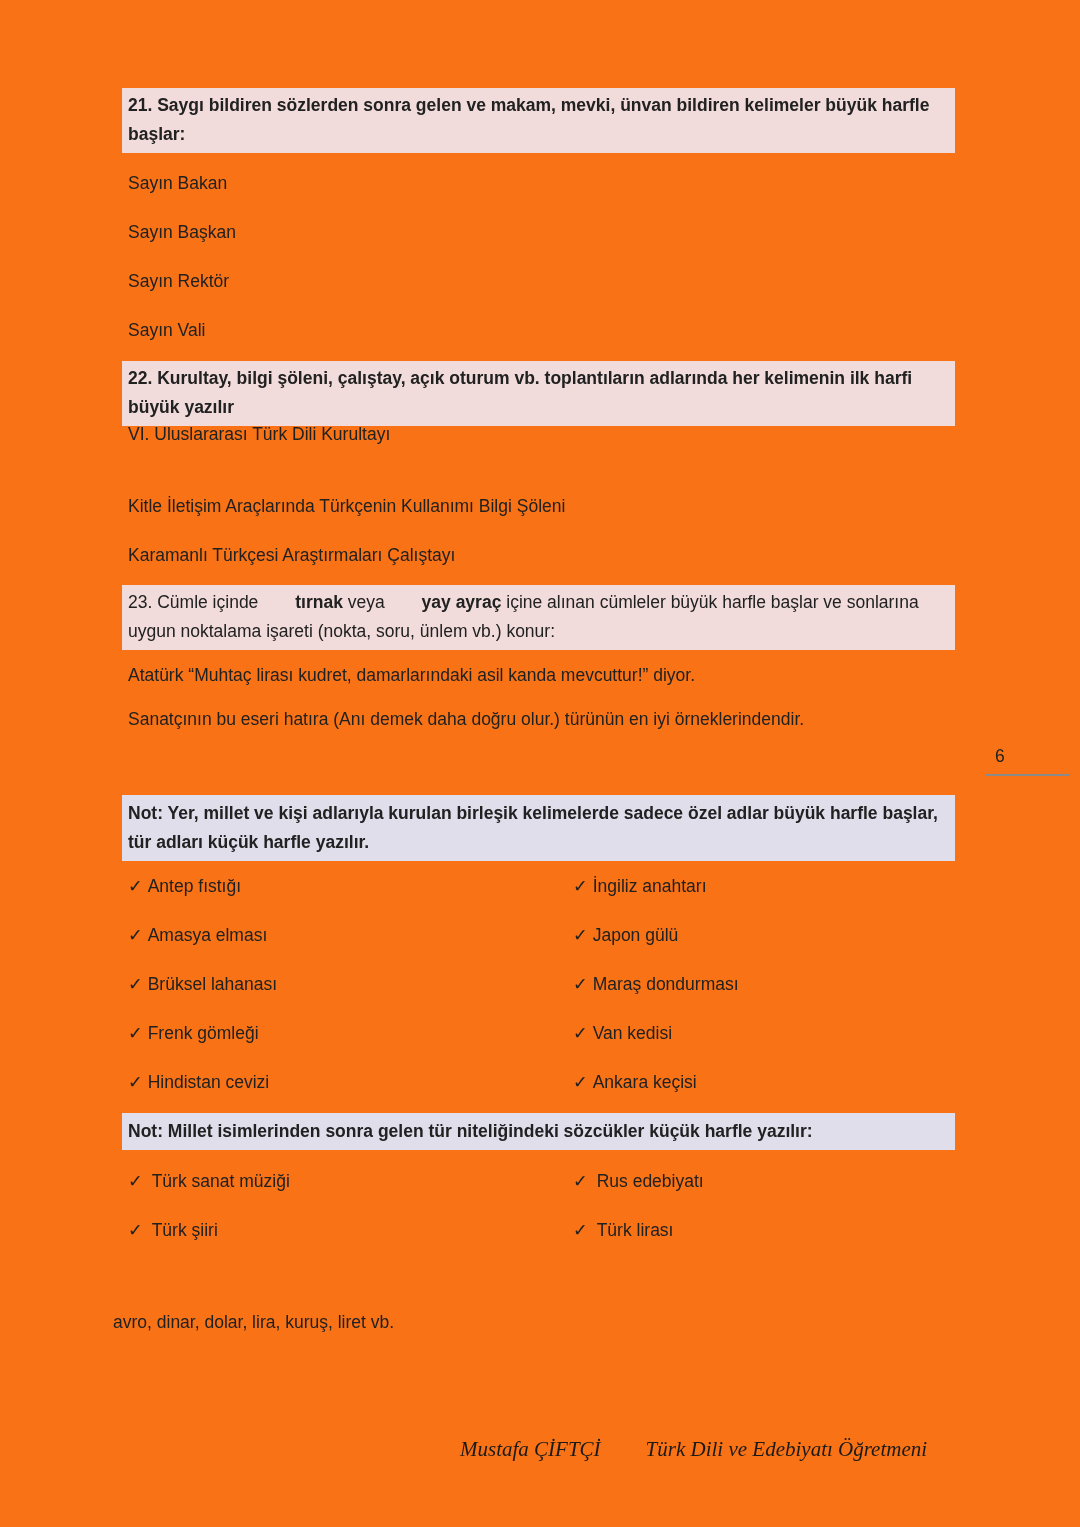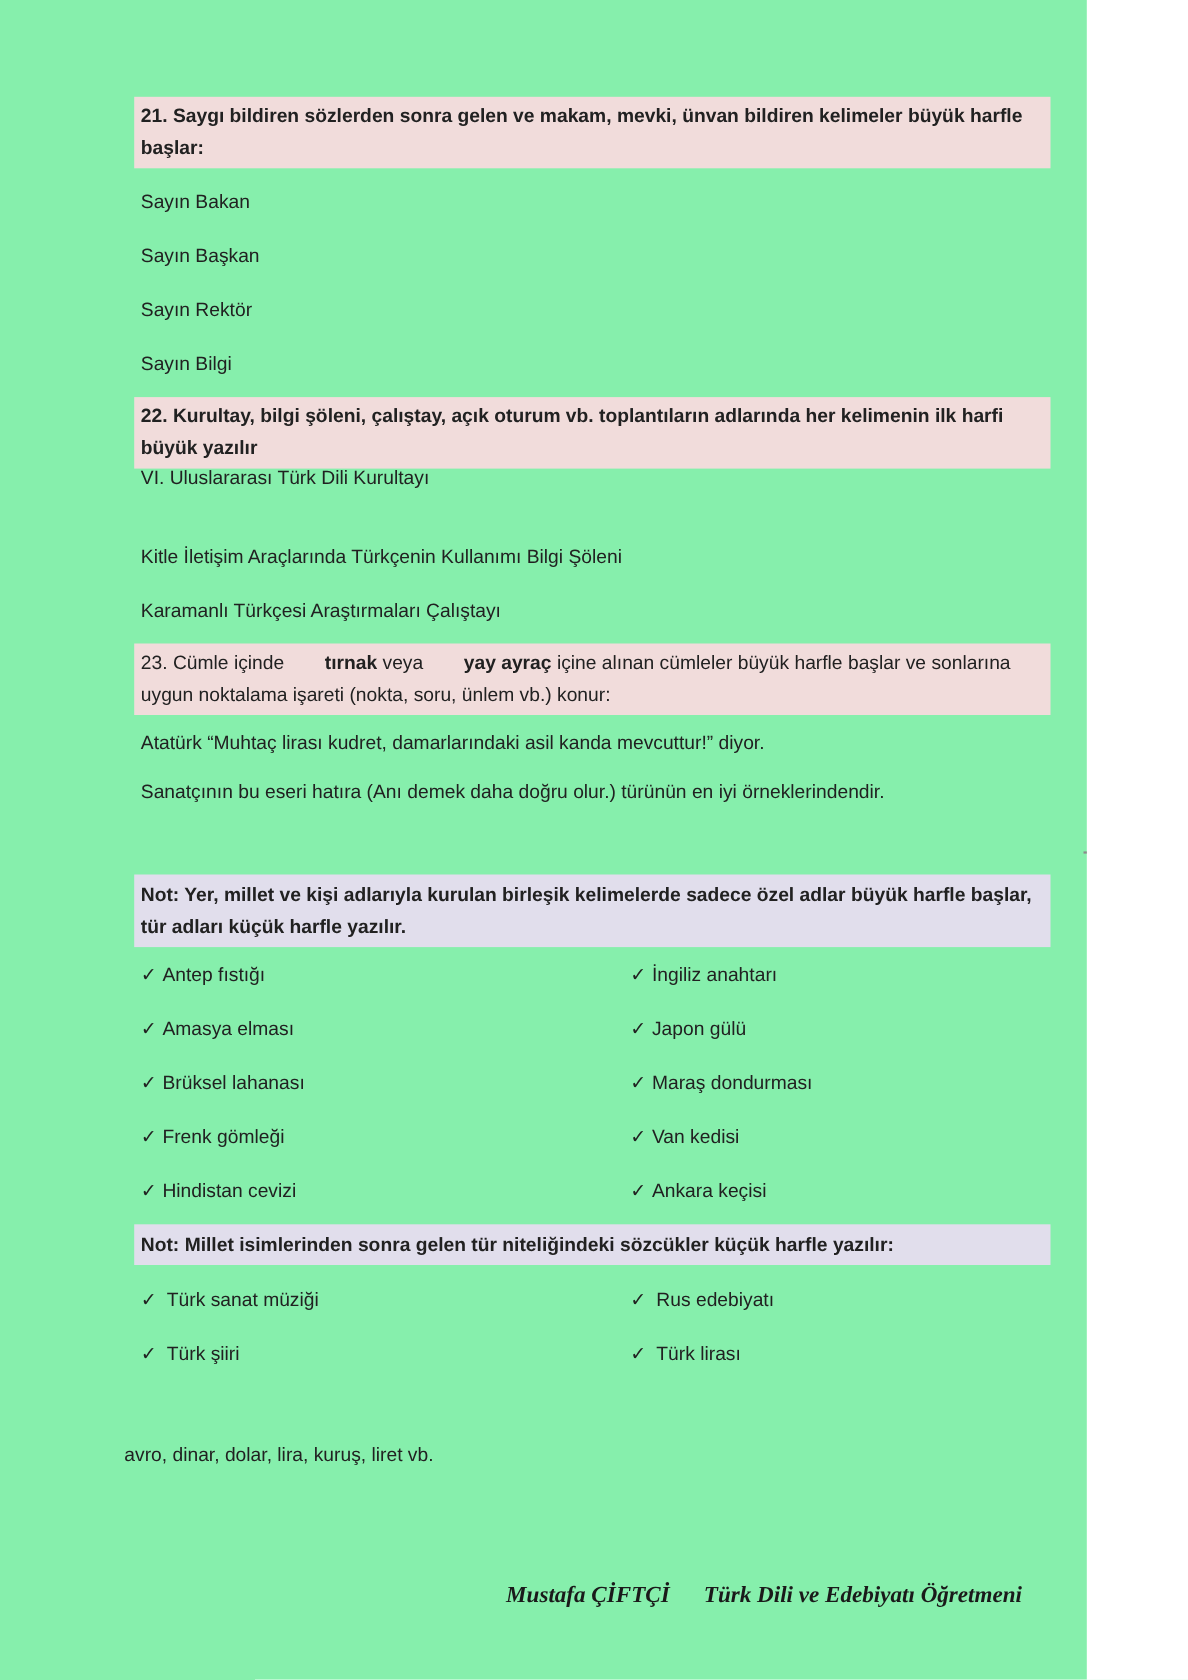--- a/index.html
+++ b/index.html
@@ -1,19 +1,19 @@
 <!DOCTYPE html>
 <html lang="tr"><head>
 <meta charset="utf-8">
 <style>
   html,body{margin:0;padding:0;background:#ffffff;}
   .page{
     position:relative;
-    width:988px;height:1527px;
-    background:#86efac;
+    width:1080px;height:1527px;
+    background:#f97316;
     font-family:"Liberation Sans",sans-serif;
     color:#212121;
     font-size:17.5px;
     overflow:hidden;
   }
   .rule-heading{
     position:absolute;left:122px;width:833px;box-sizing:border-box;
     background:#f1dcdb;
     font-weight:bold;
     line-height:29px;
@@ -55,37 +55,37 @@
     white-space:nowrap;
   }
   .warning-line .hl{background:#ffff00;}
   .warning-examples{
     position:absolute;left:113px;
     line-height:21px;
     white-space:nowrap;
   }
   .footer{
     position:absolute;left:460px;top:1437px;
-    display:flex;gap:31px;
+    display:flex;gap:45px;
     font-family:"Liberation Serif",serif;
-    font-weight:bold;font-style:italic;
+    font-weight:normal;font-style:italic;
     font-size:21px;color:#1a1a1a;
     white-space:nowrap;
   }
 </style>
 </head>
 <body>
 
 <div class="page">
 
   <div class="rule-heading" style="top:88px">21. Saygı bildiren sözlerden sonra gelen ve makam, mevki, ünvan bildiren kelimeler büyük harfle başlar:</div>
   <div class="para" style="top:173px">Sayın Bakan</div>
   <div class="para" style="top:222px">Sayın Başkan</div>
   <div class="para" style="top:271px">Sayın Rektör</div>
-  <div class="para" style="top:320px">Sayın Bilgi</div>
+  <div class="para" style="top:320px">Sayın Vali</div>
 
   <div class="rule-heading" style="top:361px">22. Kurultay, bilgi şöleni, çalıştay, açık oturum vb. toplantıların adlarında her kelimenin ilk harfi büyük yazılır</div>
   <div class="para" style="top:424px">VI. Uluslararası Türk Dili Kurultayı</div>
   <div class="para" style="top:496px">Kitle İletişim Araçlarında Türkçenin Kullanımı Bilgi Şöleni</div>
   <div class="para" style="top:545px">Karamanlı Türkçesi Araştırmaları Çalıştayı</div>
 
   <div class="rule-heading mixed" style="top:585px"><span>23. Cümle içinde </span><b>tırnak</b><span> veya </span><b>yay ayraç</b><span> içine alınan cümleler büyük harfle başlar ve sonlarına uygun noktalama işareti (nokta, soru, ünlem vb.) konur:</span></div>
   <div class="para" style="top:665px">Atatürk “Muhtaç lirası kudret, damarlarındaki asil kanda mevcuttur!” diyor.</div>
   <div class="para" style="top:709px">Sanatçının bu eseri hatıra (Anı demek daha doğru olur.) türünün en iyi örneklerindendir.</div>
 

